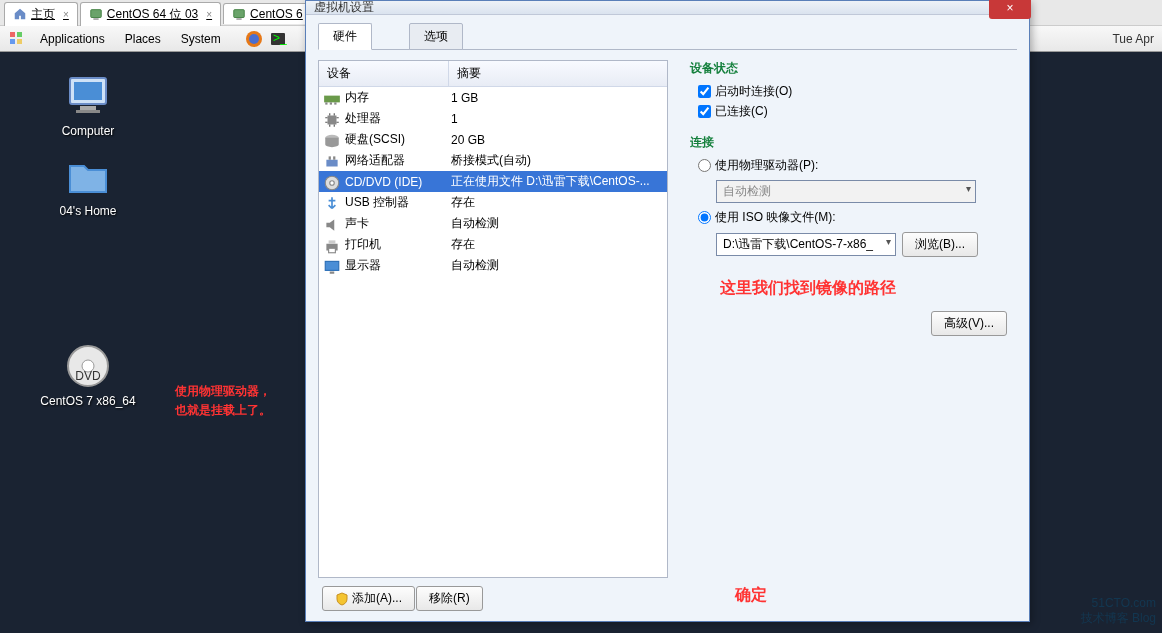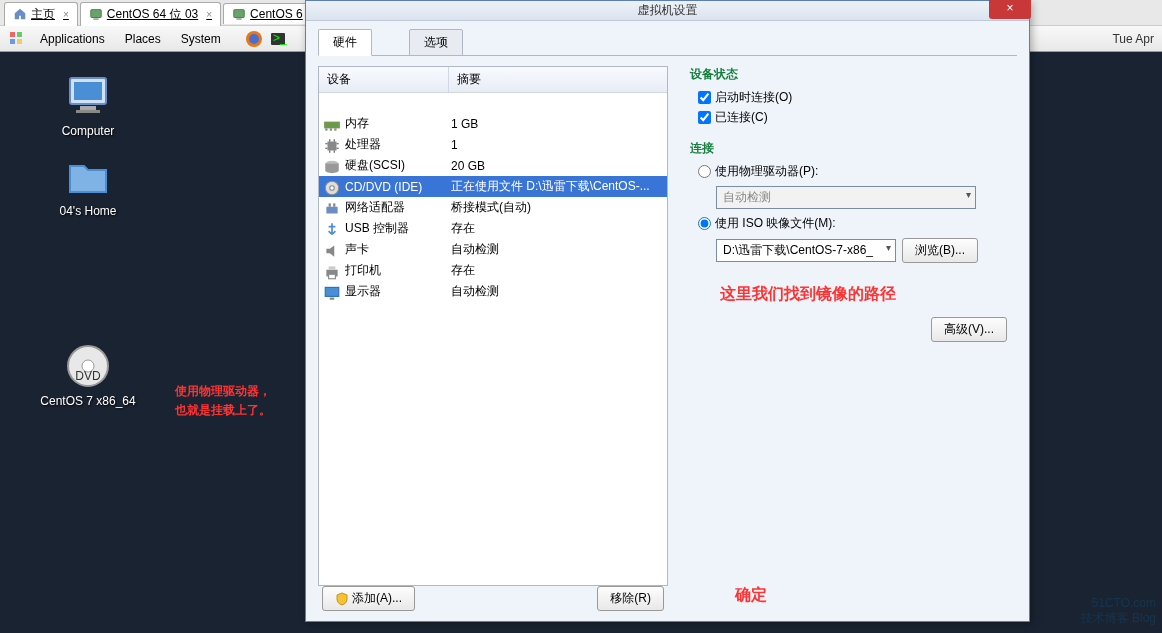--- a/index.html
+++ b/index.html
@@ -23,40 +23,40 @@
     .desktop-icon { position: absolute; width: 100px; text-align: center; color: #fff; cursor: pointer; }
     .desktop-icon .icon-img { width: 48px; height: 48px; margin: 0 auto 4px; }
     .desktop-icon .label { text-shadow: 1px 1px 2px #000; }
     
     
     .annotation { position: absolute; color: #ff3333; font-size: 16px; font-weight: bold; line-height: 1.6; }
     .annotation-confirm { position: absolute; color: #ff3333; font-size: 16px; font-weight: bold; }
     
     
     .dialog { position: absolute; left: 305px; top: 0; width: 725px; height: 622px; background: #eff4fa; border: 1px solid #5a7fb8; box-shadow: 2px 2px 8px rgba(0,0,0,0.3); display: flex; flex-direction: column; }
-    .dialog-title { height: 20px; background: linear-gradient(#eef2f7, #dae3ef); color: #333; padding: 3px 8px; display: flex; align-items: center; border-bottom: 1px solid #c0c8d8; justify-content: center; }
+    .dialog-title { height: 14px; background: linear-gradient(#eef2f7, #dae3ef); color: #333; padding: 3px 8px; display: flex; align-items: center; border-bottom: 1px solid #c0c8d8; }
     .dialog-close { position: absolute; right: -2px; top: -2px; width: 42px; height: 20px; background: #c83838; color: #fff; text-align: center; line-height: 18px; border-radius: 0 0 3px 3px; cursor: pointer; }
     
     .dialog-body { flex: 1; padding: 8px 12px; display: flex; flex-direction: column; }
     .tabs-row { display: flex; border-bottom: 1px solid #b0b8c8; gap: 37px; }
     .dlg-tab { padding: 4px 14px; background: #fff; border: 1px solid #b0b8c8; border-bottom: 1px solid #fff; margin-bottom: -1px; cursor: pointer; border-radius: 2px 2px 0 0; }
     .dlg-tab.inactive { background: #e8ecf2; border-bottom: 1px solid #b0b8c8; }
     
     .content-row { flex: 1; display: flex; gap: 18px; padding-top: 10px; }
-    .left-panel { width: 350px; border: 1px solid #b0b8c8; background: #fff; display: flex; flex-direction: column; gap: 20px; }
+    .left-panel { width: 350px; border: 1px solid #b0b8c8; background: #fff; display: flex; flex-direction: column; }
     .hw-header { display: flex; background: linear-gradient(#f8faff, #e8ecf5); border-bottom: 1px solid #d0d8e8; }
     .hw-header div { padding: 4px 8px; }
     .hw-col1 { width: 130px; border-right: 1px solid #d0d8e8; }
     .hw-list { flex: 1; }
     .hw-row { display: flex; align-items: center; padding: 2px 4px; cursor: pointer; }
     .hw-row.selected { background: #3875d7; color: #fff; }
     .hw-row .iconcell { width: 18px; height: 16px; margin-right: 4px; }
     .hw-row .name { width: 106px; }
     .hw-row .summary { flex: 1; overflow: hidden; white-space: nowrap; text-overflow: ellipsis; }
-    .hw-buttons { display: flex; justify-content: space-between; gap: 24px; padding: 0 4px 2px; }
+    .hw-buttons { display: flex; justify-content: flex-start; gap: 1px; padding: 8px 4px 2px; }
     
     .right-panel { flex: 1; padding: 0 4px; }
     .group { margin-bottom: 14px; }
     .group-title { color: #15803d; margin-bottom: 6px; font-weight: bold; }
     .checkbox-row { display: flex; align-items: center; margin: 3px 0 3px 8px; gap: 4px; cursor: pointer; }
     .radio-row { display: flex; align-items: center; margin: 3px 0 3px 8px; gap: 4px; cursor: pointer; }
     .indent-control { margin: 6px 0 6px 26px; display: flex; gap: 6px; align-items: center; }
     
     .btn { background: linear-gradient(#fdfdfd, #e8e8e8); border: 1px solid #999; border-radius: 3px; padding: 3px 12px; cursor: pointer; }
     .combo { background: #fff; border: 1px solid #7a8ba8; padding: 2px 18px 2px 6px; position: relative; min-width: 120px; display: inline-block; }
@@ -217,40 +217,40 @@
             <div class="hw-row">
               <span class="iconcell">
                   <svg viewBox="0 0 16 16">
                     <ellipse cx="8" cy="5" rx="6" ry="2.5" fill="#bbb"></ellipse>
                     <path d="M2 5v6a6 2.5 0 0012 0V5" fill="#999"></path>
                   </svg>
                 </span>
               <span class="name">硬盘(SCSI)</span>
               <span class="summary">20 GB</span>
             </div>
-            <div class="hw-row selected">
-              <span class="iconcell">
-                  <svg viewBox="0 0 16 16">
-                    <circle cx="8" cy="8" r="6" fill="#ddd" stroke="#888"></circle>
-                    <circle cx="8" cy="8" r="2" fill="#fff" stroke="#888"></circle>
-                  </svg>
-                </span>
-              <span class="name">CD/DVD (IDE)</span>
-              <span class="summary">正在使用文件 D:\迅雷下载\CentOS-...</span>
-            </div>
             <div class="hw-row">
               <span class="iconcell">
                   <svg viewBox="0 0 16 16">
                     <rect x="3" y="6" width="10" height="6" fill="#6a8cc7"></rect>
                     <rect x="5" y="3" width="2" height="3" fill="#888"></rect>
                     <rect x="9" y="3" width="2" height="3" fill="#888"></rect>
                   </svg>
                 </span>
               <span class="name">网络适配器</span>
               <span class="summary">桥接模式(自动)</span>
+            </div>
+            <div class="hw-row selected">
+              <span class="iconcell">
+                  <svg viewBox="0 0 16 16">
+                    <circle cx="8" cy="8" r="6" fill="#ddd" stroke="#888"></circle>
+                    <circle cx="8" cy="8" r="2" fill="#fff" stroke="#888"></circle>
+                  </svg>
+                </span>
+              <span class="name">CD/DVD (IDE)</span>
+              <span class="summary">正在使用文件 D:\迅雷下载\CentOS-...</span>
             </div>
             <div class="hw-row">
               <span class="iconcell">
                   <svg viewBox="0 0 16 16">
                     <path d="M8 2v10M8 12l-3-3M8 12l3-3M5 5h6" stroke="#4a8ed6" stroke-width="1.5" fill="none"></path>
                   </svg>
                 </span>
               <span class="name">USB 控制器</span>
               <span class="summary">存在</span>
             </div>

